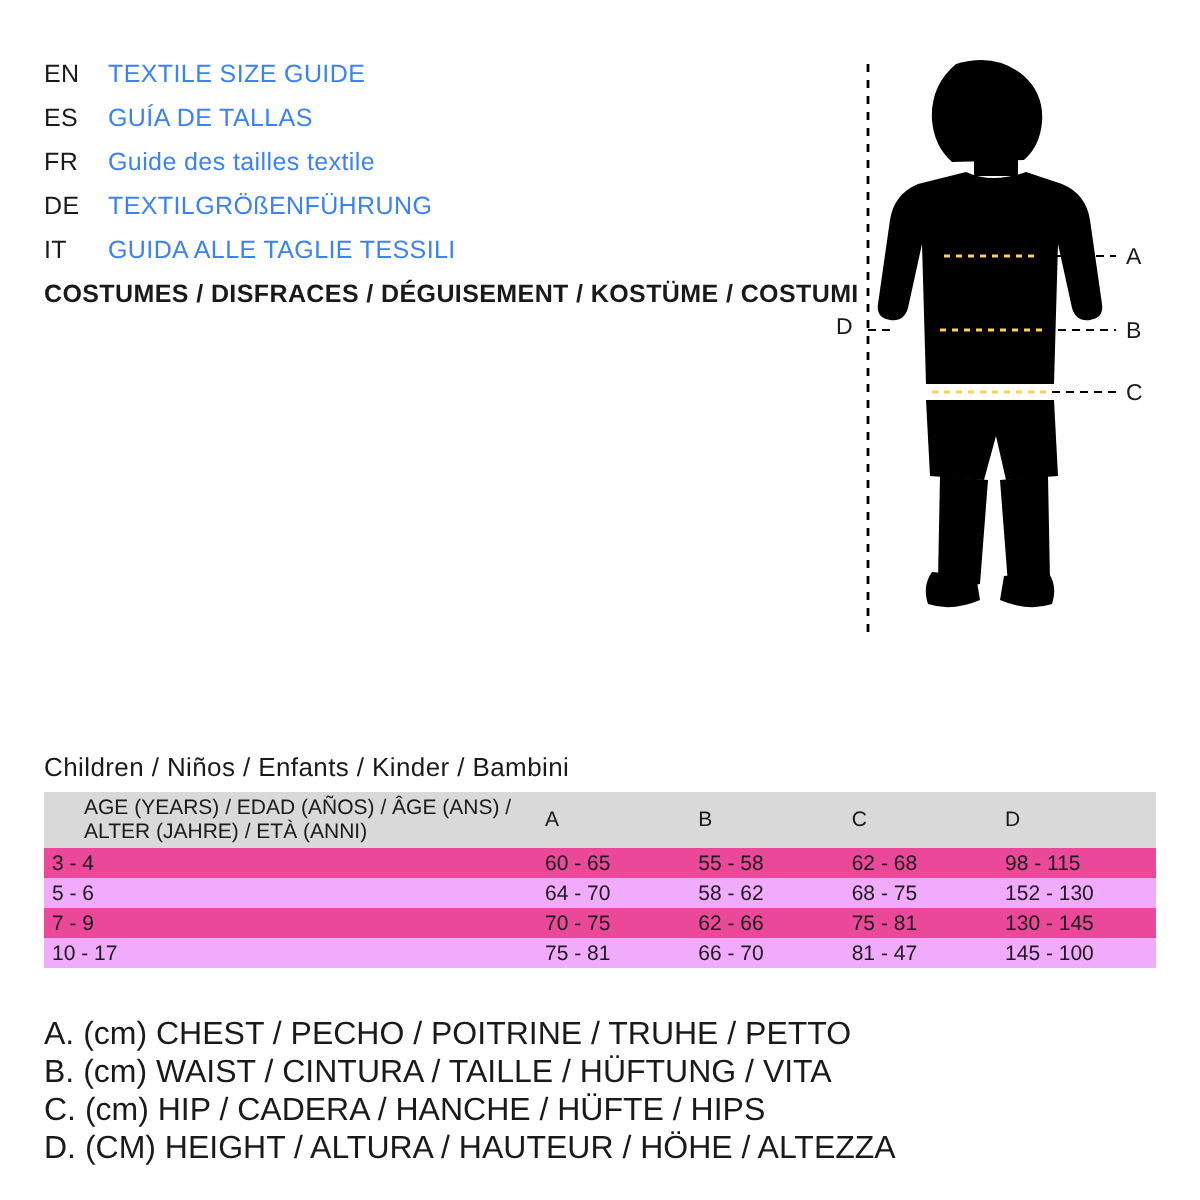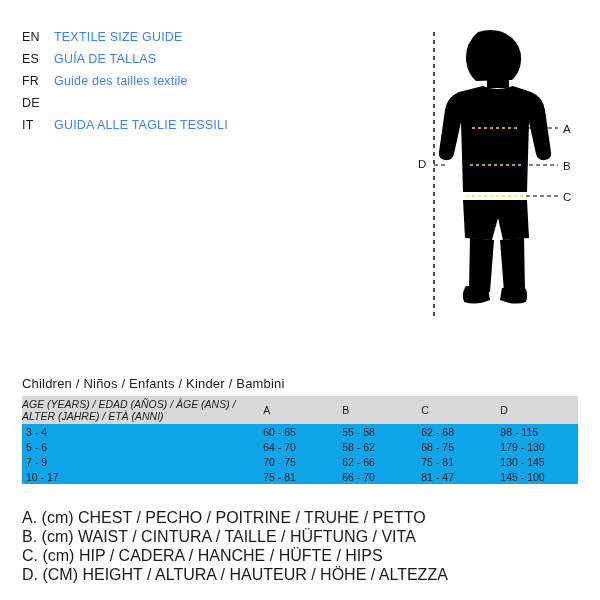--- a/index.html
+++ b/index.html
@@ -99,34 +99,33 @@
     text-align: left;
     padding: 0;
     vertical-align: middle;
     font-weight: normal;
   }
   .head-row {
     background: #d9d9d9;
     height: 28px;
   }
   .head-row th.col-label {
-    padding-left: 0;
+    padding-left: 20px;
     line-height: 1.15;
     width: 256px;
-    font-style: italic;
   }
   .head-row th.col-ltr {
     width: 84px;
     padding-left: 2px;
   }
   tbody tr {
     height: 15px;
   }
-  tbody tr.odd { background: #0ea5e9; }
-  tbody tr.even { background: #0ea5e9; margin-left: 40px; }
+  tbody tr.odd { background: #f0abfc; }
+  tbody tr.even { background: #ec4899; margin-left: 40px; }
   tbody td.col-label { padding-left: 4px; width: 256px; }
   tbody td.col-ltr { width: 84px; padding-left: 2px; }
 
   
   .legend {
     position: absolute;
     left: 22px;
     top: 508px;
     font-size: 16px;
     line-height: 19px;
@@ -147,27 +146,29 @@
     <div class="lang-row">
       <span class="lang-code">ES</span>
       <span class="lang-text">GUÍA DE TALLAS</span>
     </div>
     <div class="lang-row">
       <span class="lang-code">FR</span>
       <span class="lang-text">Guide des tailles textile</span>
     </div>
     <div class="lang-row">
       <span class="lang-code">DE</span>
+      <span class="lang-text">TEXTILGRÖßENFÜHRUNG</span>
     </div>
     <div class="lang-row">
       <span class="lang-code">IT</span>
       <span class="lang-text">GUIDA ALLE TAGLIE TESSILI</span>
     </div>
   </div>
 
+  <div class="costumes-line">COSTUMES / DISFRACES / DÉGUISEMENT / KOSTÜME / COSTUMI</div>
 
   <div class="figure-area">
     <svg class="figure-svg" width="190" height="320" viewBox="0 0 190 320">
 
       <line x1="34" y1="12" x2="34" y2="300" stroke="#000000" stroke-width="1.4" stroke-dasharray="4,4"></line>
 
       <g fill="#000000">
 
         <path d="M78 12 q20 -6 34 6 q10 9 9 23 q-1 12 -9 19 l-36 1 q-9 -8 -10 -21 q-1 -17 12 -28 Z"></path>
 
@@ -217,21 +218,21 @@
         <td class="col-ltr">60 - 65</td>
         <td class="col-ltr">55 - 58</td>
         <td class="col-ltr">62 - 68</td>
         <td class="col-ltr">98 - 115</td>
       </tr>
       <tr class="odd">
         <td class="col-label">5 - 6</td>
         <td class="col-ltr">64 - 70</td>
         <td class="col-ltr">58 - 62</td>
         <td class="col-ltr">68 - 75</td>
-        <td class="col-ltr">179 - 130</td>
+        <td class="col-ltr">152 - 130</td>
       </tr>
       <tr class="even">
         <td class="col-label">7 - 9</td>
         <td class="col-ltr">70 - 75</td>
         <td class="col-ltr">62 - 66</td>
         <td class="col-ltr">75 - 81</td>
         <td class="col-ltr">130 - 145</td>
       </tr>
       <tr class="odd">
         <td class="col-label">10 - 17</td>

